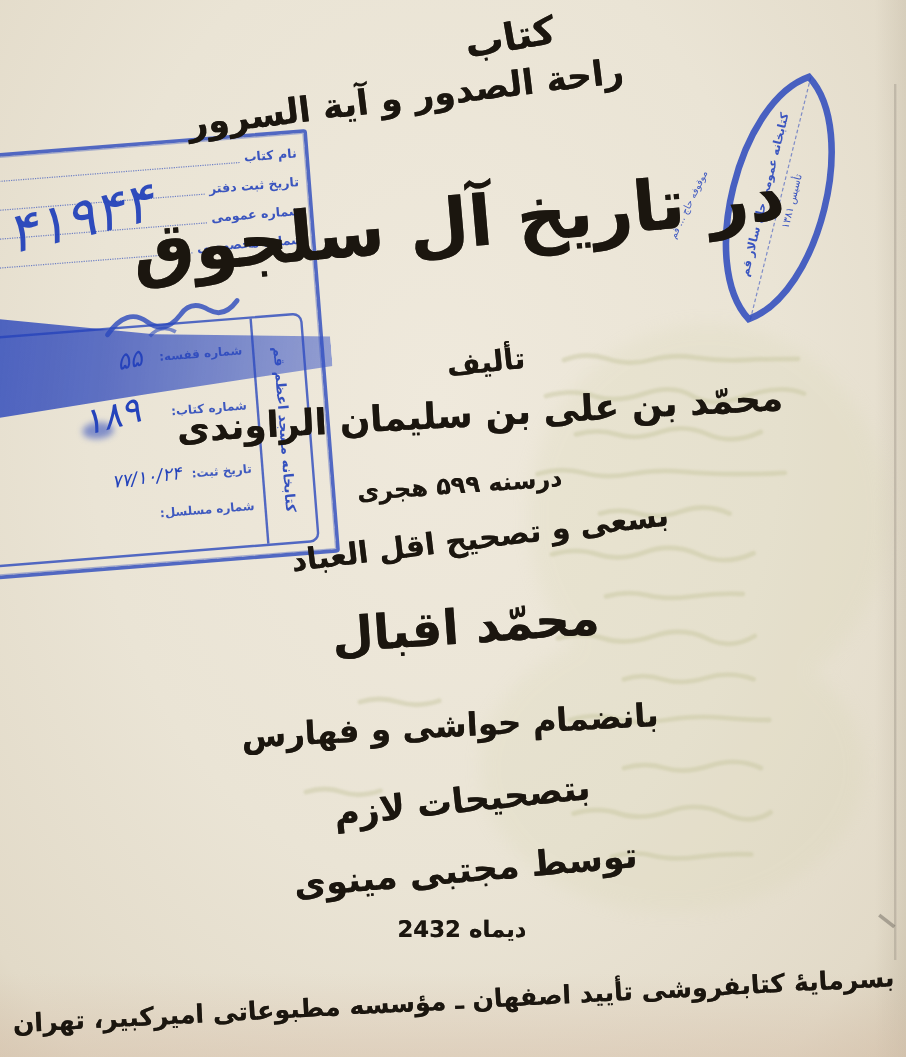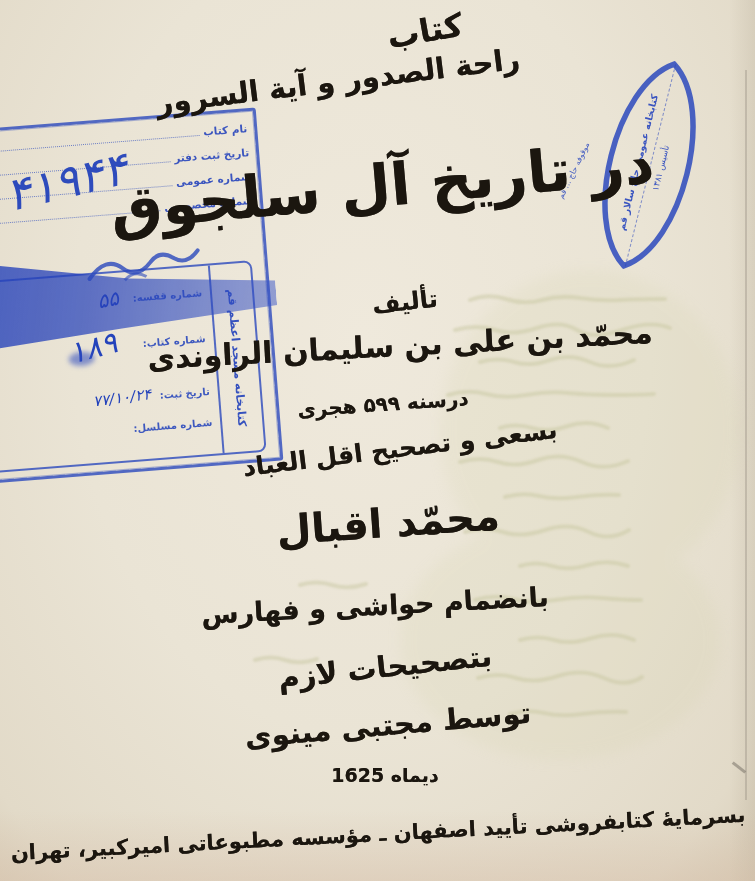--- a/index.html
+++ b/index.html
@@ -200,19 +200,19 @@
   <div class="ink c" style="top:434px;left:400px;font-size:25px;font-weight:bold;transform:translateX(-50%) rotate(-7deg);">بسعی و تصحیح اقل العباد</div>
 
   <div class="ink c" style="top:500px;left:388px;font-size:40px;font-weight:bold;transform:translateX(-50%) rotate(-4deg);">محمّد اقبال</div>
 
   <div class="ink c" style="top:590px;left:375px;font-size:27px;font-weight:bold;transform:translateX(-50%) rotate(-3deg);">بانضمام حواشی و فهارس</div>
 
   <div class="ink c" style="top:650px;left:385px;font-size:29px;font-weight:bold;transform:translateX(-50%) rotate(-6deg);">بتصحیحات لازم</div>
 
   <div class="ink c" style="top:708px;left:388px;font-size:29px;font-weight:bold;transform:translateX(-50%) rotate(-5deg);">توسط مجتبی مینوی</div>
 
-  <div class="ink c" style="top:764px;left:385px;font-size:19px;font-weight:bold;transform:translateX(-50%);letter-spacing:2px;">دیماه 1625</div>
+  <div class="ink c" style="top:764px;left:385px;font-size:19px;font-weight:bold;transform:translateX(-50%);letter-spacing:2px;">دیماه 2432</div>
 
   <div class="ink c" style="top:822px;left:378px;font-size:21px;font-weight:bold;transform:translateX(-50%) rotate(-3deg);">بسرمایهٔ کتابفروشی تأیید اصفهان ـ مؤسسه مطبوعاتی امیرکبیر، تهران</div>
 
   <div class="scan-line"></div>
   <div class="scan-mark"></div>
 </div>
 
 </body></html>

